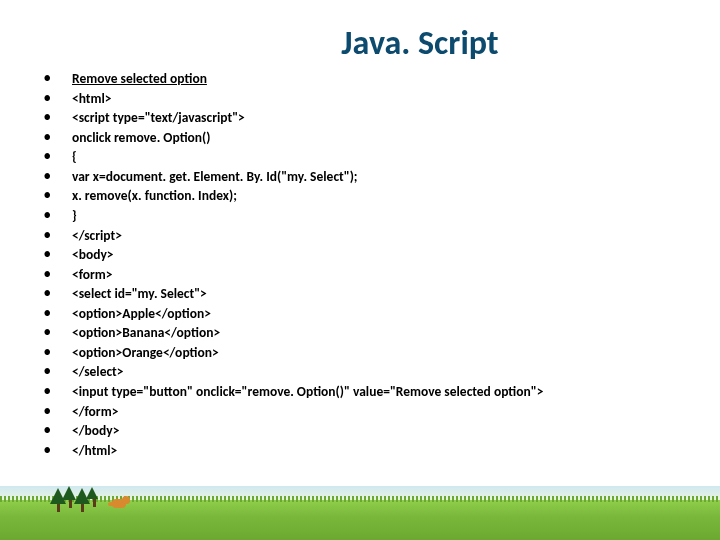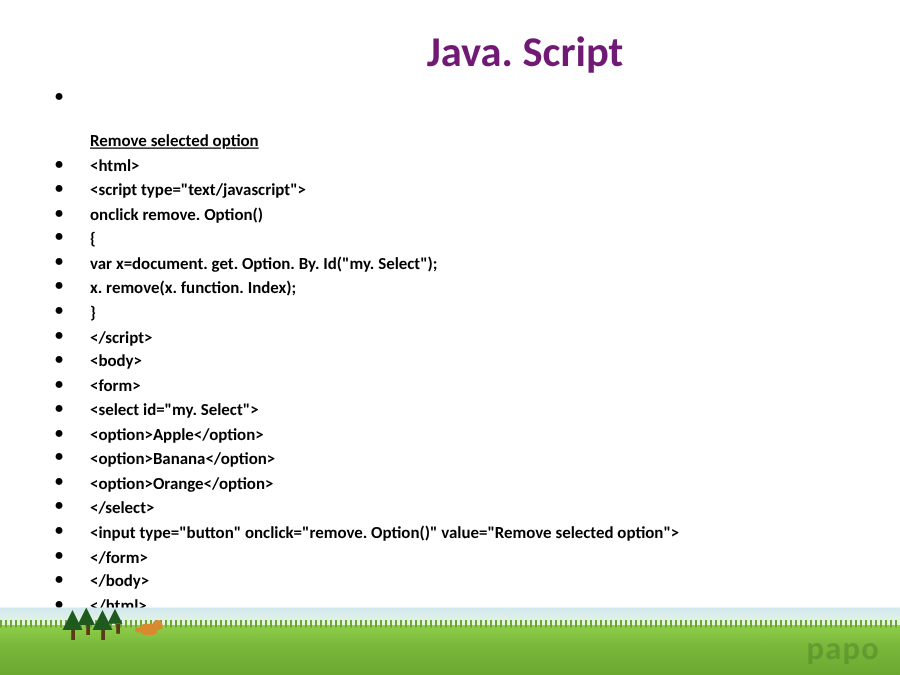--- a/index.html
+++ b/index.html
@@ -6,21 +6,21 @@
   body {
     width: 720px;
     height: 540px;
     background: #fff;
     font-family: Calibri, Arial, sans-serif;
     position: relative;
     overflow: hidden;
   }
   .title {
     text-align: center;
-    color: #701a75;
+    color: #0c4a6e;
     font-size: 34px;
     font-weight: bold;
     padding-top: 22px;
     padding-left: 120px;
   }
   .content {
     padding-left: 40px;
     padding-top: 6px;
   }
   .line {
@@ -33,21 +33,21 @@
   }
   .bullet {
     width: 32px;
     flex-shrink: 0;
     font-size: 13px;
     color: #000;
     text-align: left;
     padding-left: 4px;
   }
   .text { flex: 1; }
-  .underline { text-decoration: underline; margin-top: 34px; }
+  .underline { text-decoration: underline; }
   .footer {
     position: absolute;
     bottom: 0;
     left: 0;
     width: 720px;
     height: 68px;
   }
   .sky {
     position: absolute;
     bottom: 40px;
@@ -152,21 +152,21 @@
     <div class="line">
       <div class="bullet">•</div>
       <div class="text">onclick remove. Option()</div>
     </div>
     <div class="line">
       <div class="bullet">•</div>
       <div class="text">{</div>
     </div>
     <div class="line">
       <div class="bullet">•</div>
-      <div class="text">var x=document. get. Option. By. Id("my. Select");</div>
+      <div class="text">var x=document. get. Element. By. Id("my. Select");</div>
     </div>
     <div class="line">
       <div class="bullet">•</div>
       <div class="text">x. remove(x. function. Index);</div>
     </div>
     <div class="line">
       <div class="bullet">•</div>
       <div class="text">}</div>
     </div>
     <div class="line">
@@ -236,14 +236,13 @@
     </div>
   <div class="tree t4">
       <div class="top"></div>
       <div class="trunk"></div>
     </div>
   <div class="fox">
     <div class="tail"></div>
       <div class="body"></div>
       <div class="head"></div>
   </div>
-  <div class="brand">papo</div>
 </div>
 
 </body></html>

